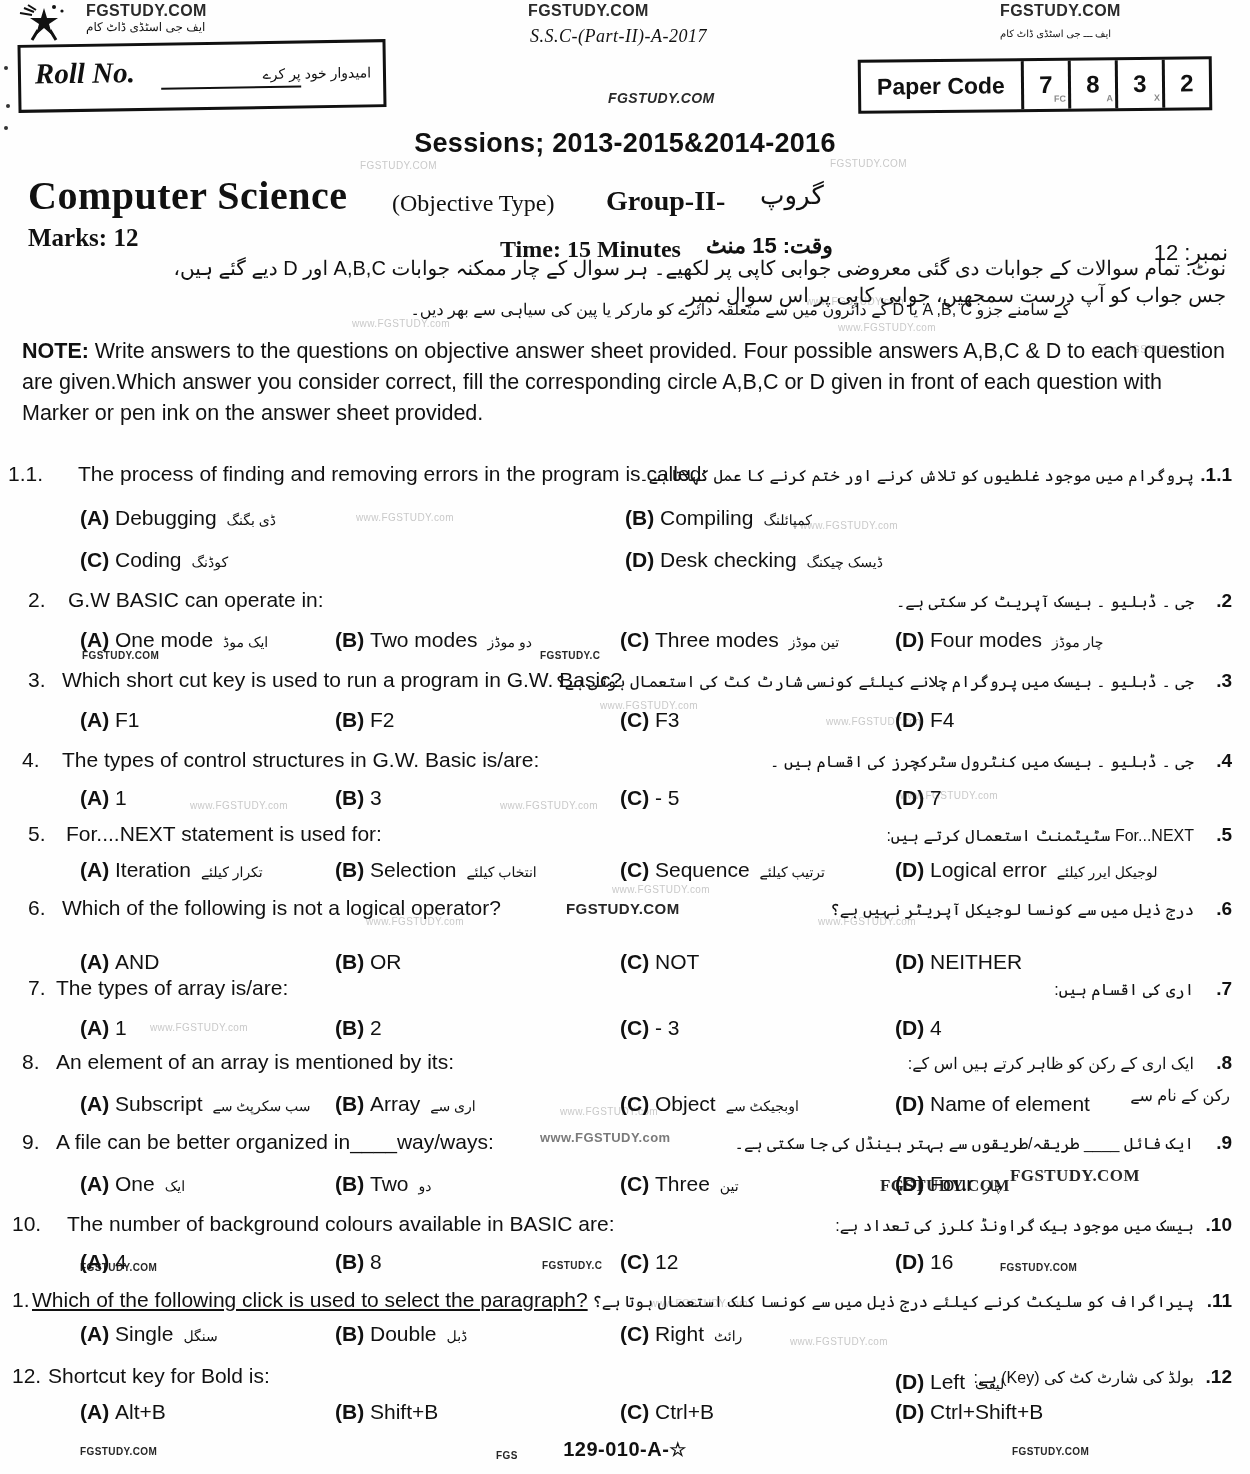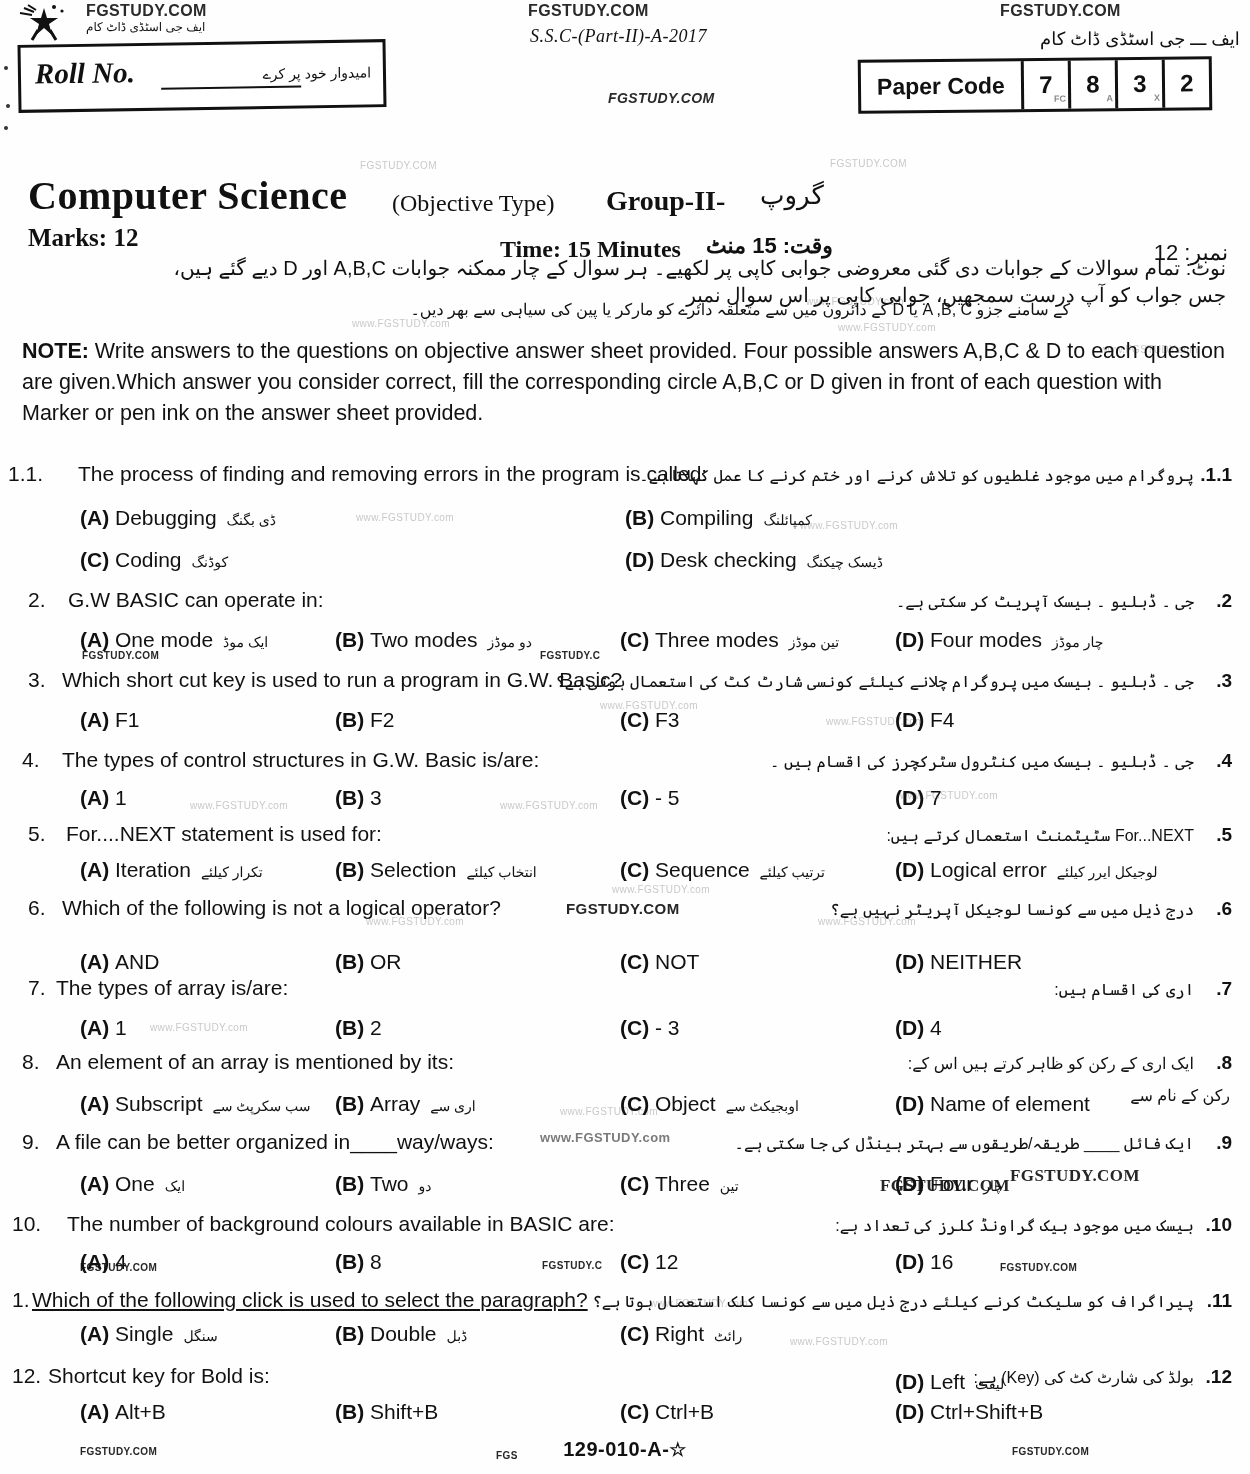--- a/index.html
+++ b/index.html
@@ -117,22 +117,22 @@
   .pc-cell:last-child { border-right: none; }
   .pc-cell .ghost {
     position: absolute;
     right: 2px; bottom: 5px;
     font-size: 9px;
     color: #8a8a8a;
     font-weight: bold;
   }
   .pc-urdu {
     position: absolute;
-    left: 1040px; top: 28px;
-    font-size: 18px;
+    left: 1000px; top: 28px;
+    font-size: 10px;
     direction: rtl;
   }
 
   
   .sessions {
     position: absolute;
     left: 0; top: 128px;
     width: 1250px;
     text-align: center;
     font-size: 27px;
@@ -371,20 +371,21 @@
       </div>
     <div class="pc-cell">
         <span>3</span>
         <span class="ghost">X</span>
       </div>
     <div class="pc-cell">
         <span>2</span>
       </div>
   </div>
 
+  <div class="sessions">Sessions; 2013-2015&amp;2014-2016</div>
 
   <div class="title-main">Computer Science</div>
   <div class="title-obj">(Objective Type)</div>
   <div class="title-group">Group-II-</div>
   <div class="title-group-urdu">گروپ</div>
 
   <div class="marks">Marks: 12</div>
   <div class="time">Time: 15 Minutes</div>
   <div class="time-urdu">وقت: 15 منٹ</div>
   <div class="marks-urdu">نمبر: 12</div>

